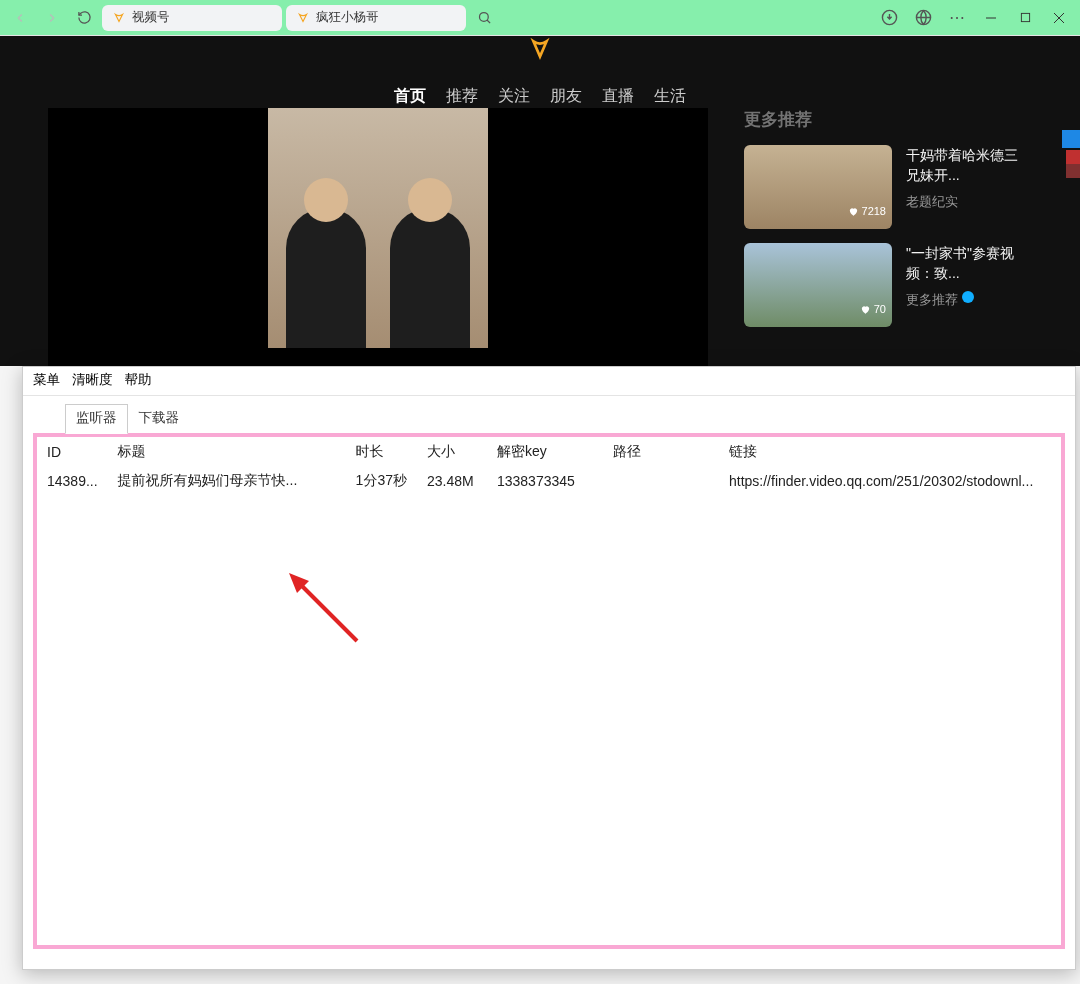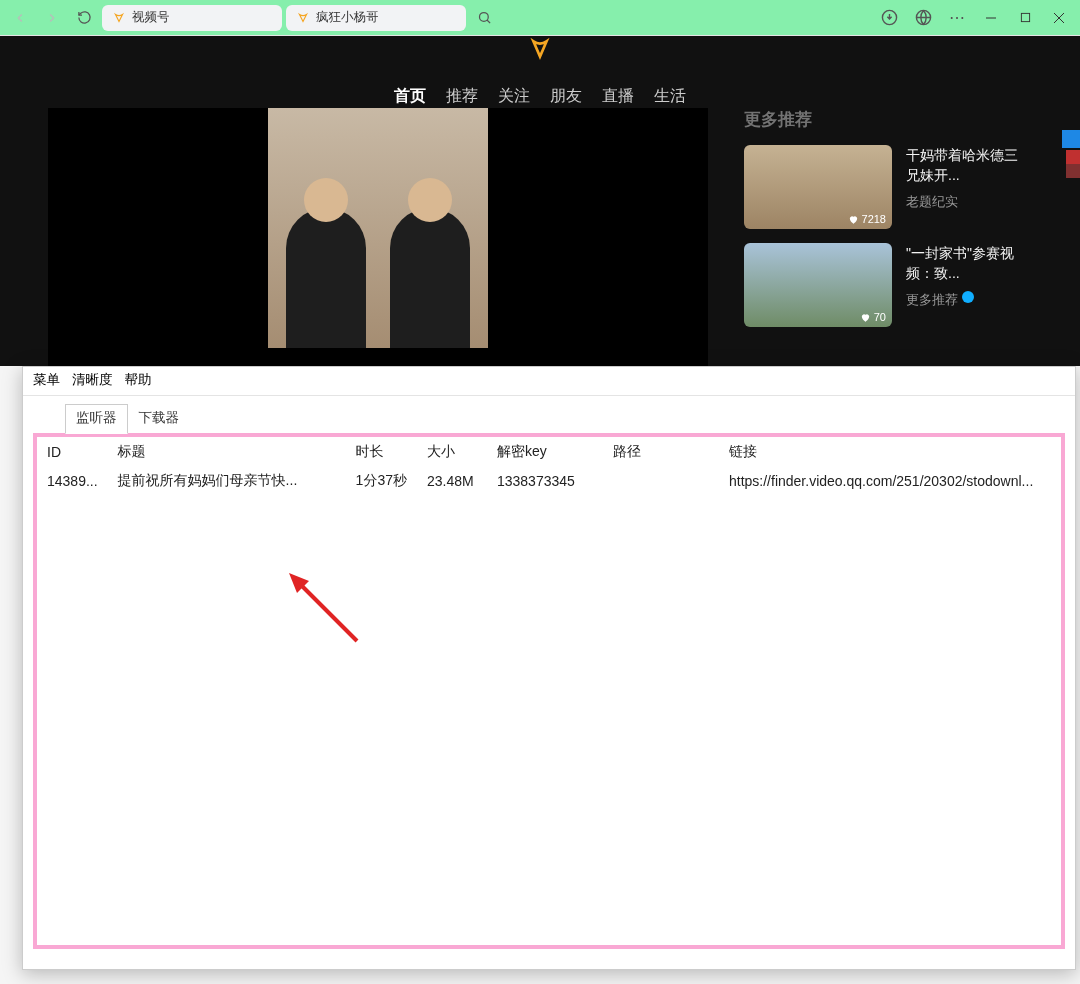--- a/index.html
+++ b/index.html
@@ -35,21 +35,21 @@
   .figure { position: absolute; bottom: 0; width: 80px; height: 140px; background: #1e1e1e; border-radius: 40px 40px 0 0; }
   .figure.one { left: 18px; }
   .figure.two { right: 18px; }
   .head { width: 44px; height: 44px; background: #d9b892; border-radius: 50%; position: absolute; top: -30px; left: 50%; transform: translateX(-50%); }
   .side-panel { flex: 1; }
   .side-title { font-size: 17px; font-weight: 600; color: #737373; margin-bottom: 14px; }
   .rec-item { display: flex; gap: 14px; margin-bottom: 14px; }
   .rec-thumb { width: 148px; height: 84px; border-radius: 6px; background: #405040; position: relative; overflow: hidden; }
   .rec-thumb.t1 { background: linear-gradient(#c5b293,#9d8464); }
   .rec-thumb.t2 { background: linear-gradient(#a9c3d9,#6f8c66); }
-  .likes { position: absolute; right: 6px; bottom: 4px; font-size: 11px; color: #fff; display: flex; align-items: center; gap: 3px; }
+  .likes { position: absolute; right: 6px; bottom: 12px; font-size: 11px; color: #fff; display: flex; align-items: center; gap: 3px; }
   .rec-meta h4 { font-size: 14px; font-weight: 500; line-height: 20px; color: #f3f3f3; max-width: 120px; }
   .rec-author { font-size: 13px; color: #9a9a9a; margin-top: 8px; display: flex; gap: 4px; }
   .verify { width: 12px; height: 12px; border-radius: 50%; background: #10aeff; display: inline-block; }
 
   
   .dl-window { position: absolute; left: 22px; right: 4px; top: 366px; bottom: 14px; background: #fff; border: 1px solid #ccc; box-shadow: 0 4px 18px rgba(0,0,0,.25); display: flex; flex-direction: column; }
   .dl-title { height: 30px; display: flex; align-items: center; gap: 6px; padding: 0 8px; font-size: 13px; }
   .dl-title-icon { width: 16px; height: 16px; background: #5577aa; border-radius: 2px; }
   .dl-title-spacer { flex: 1; }
   .win-btn { width: 40px; height: 28px; display: flex; align-items: center; justify-content: center; color: #333; font-size: 14px; }

